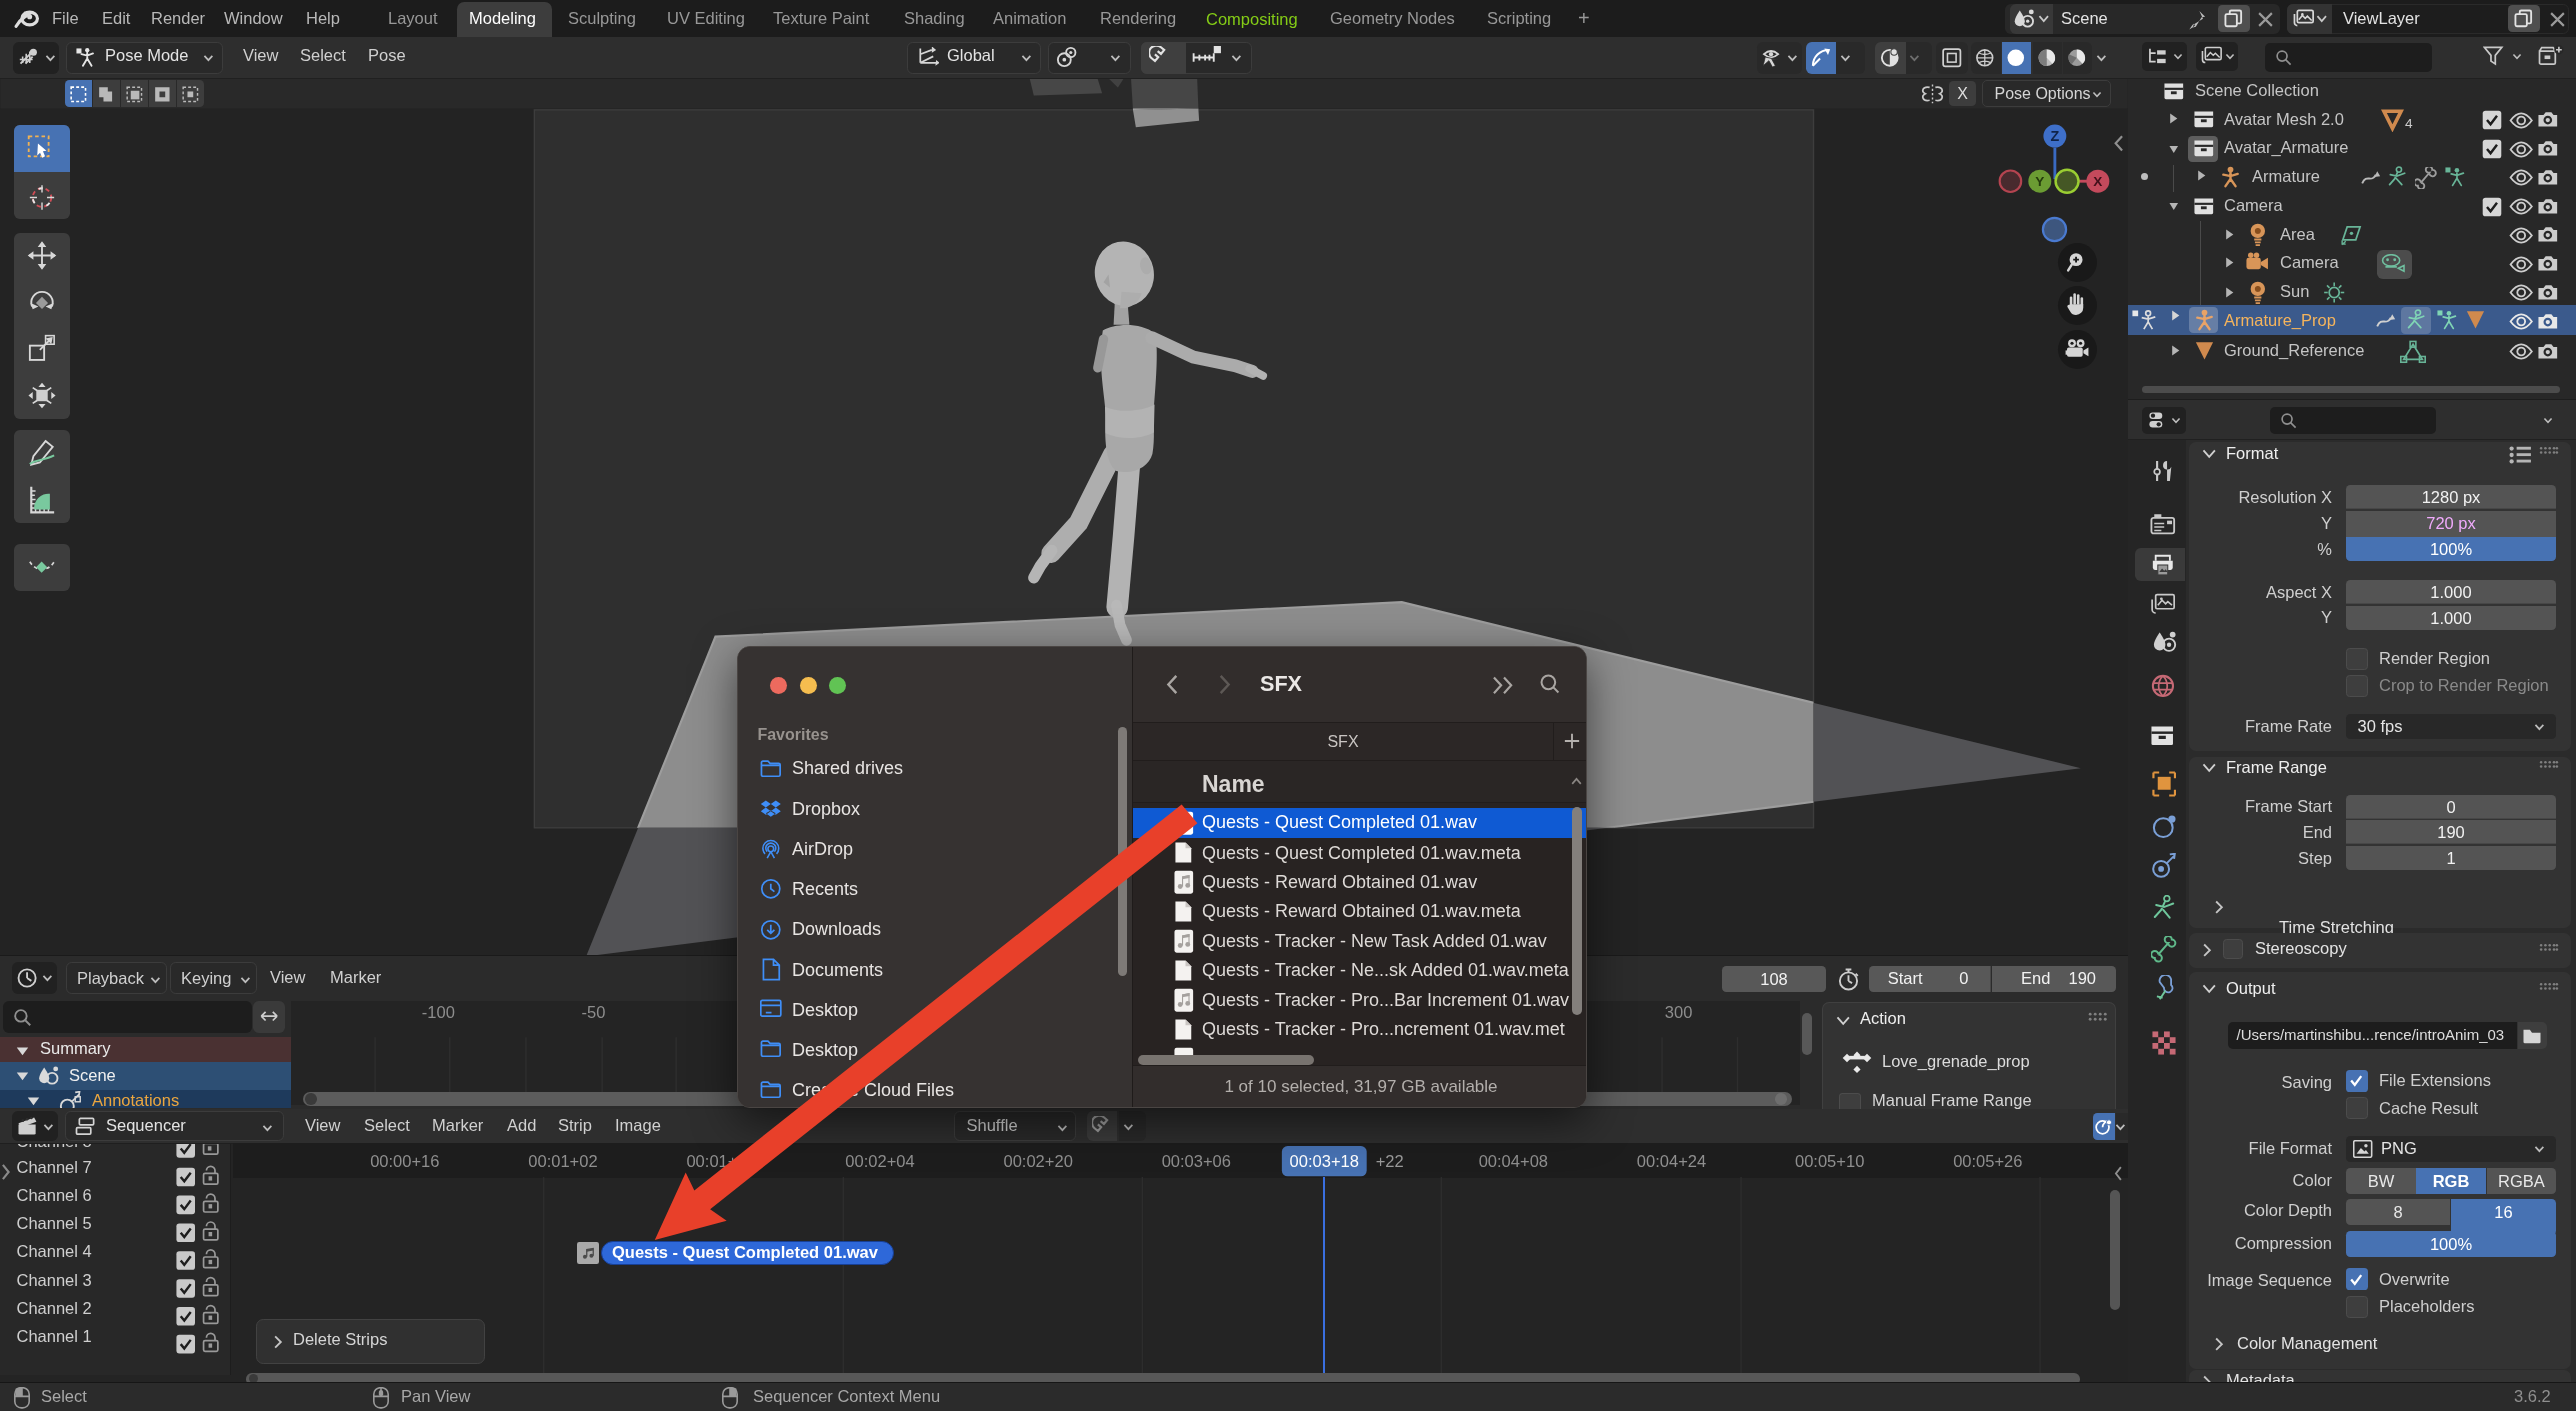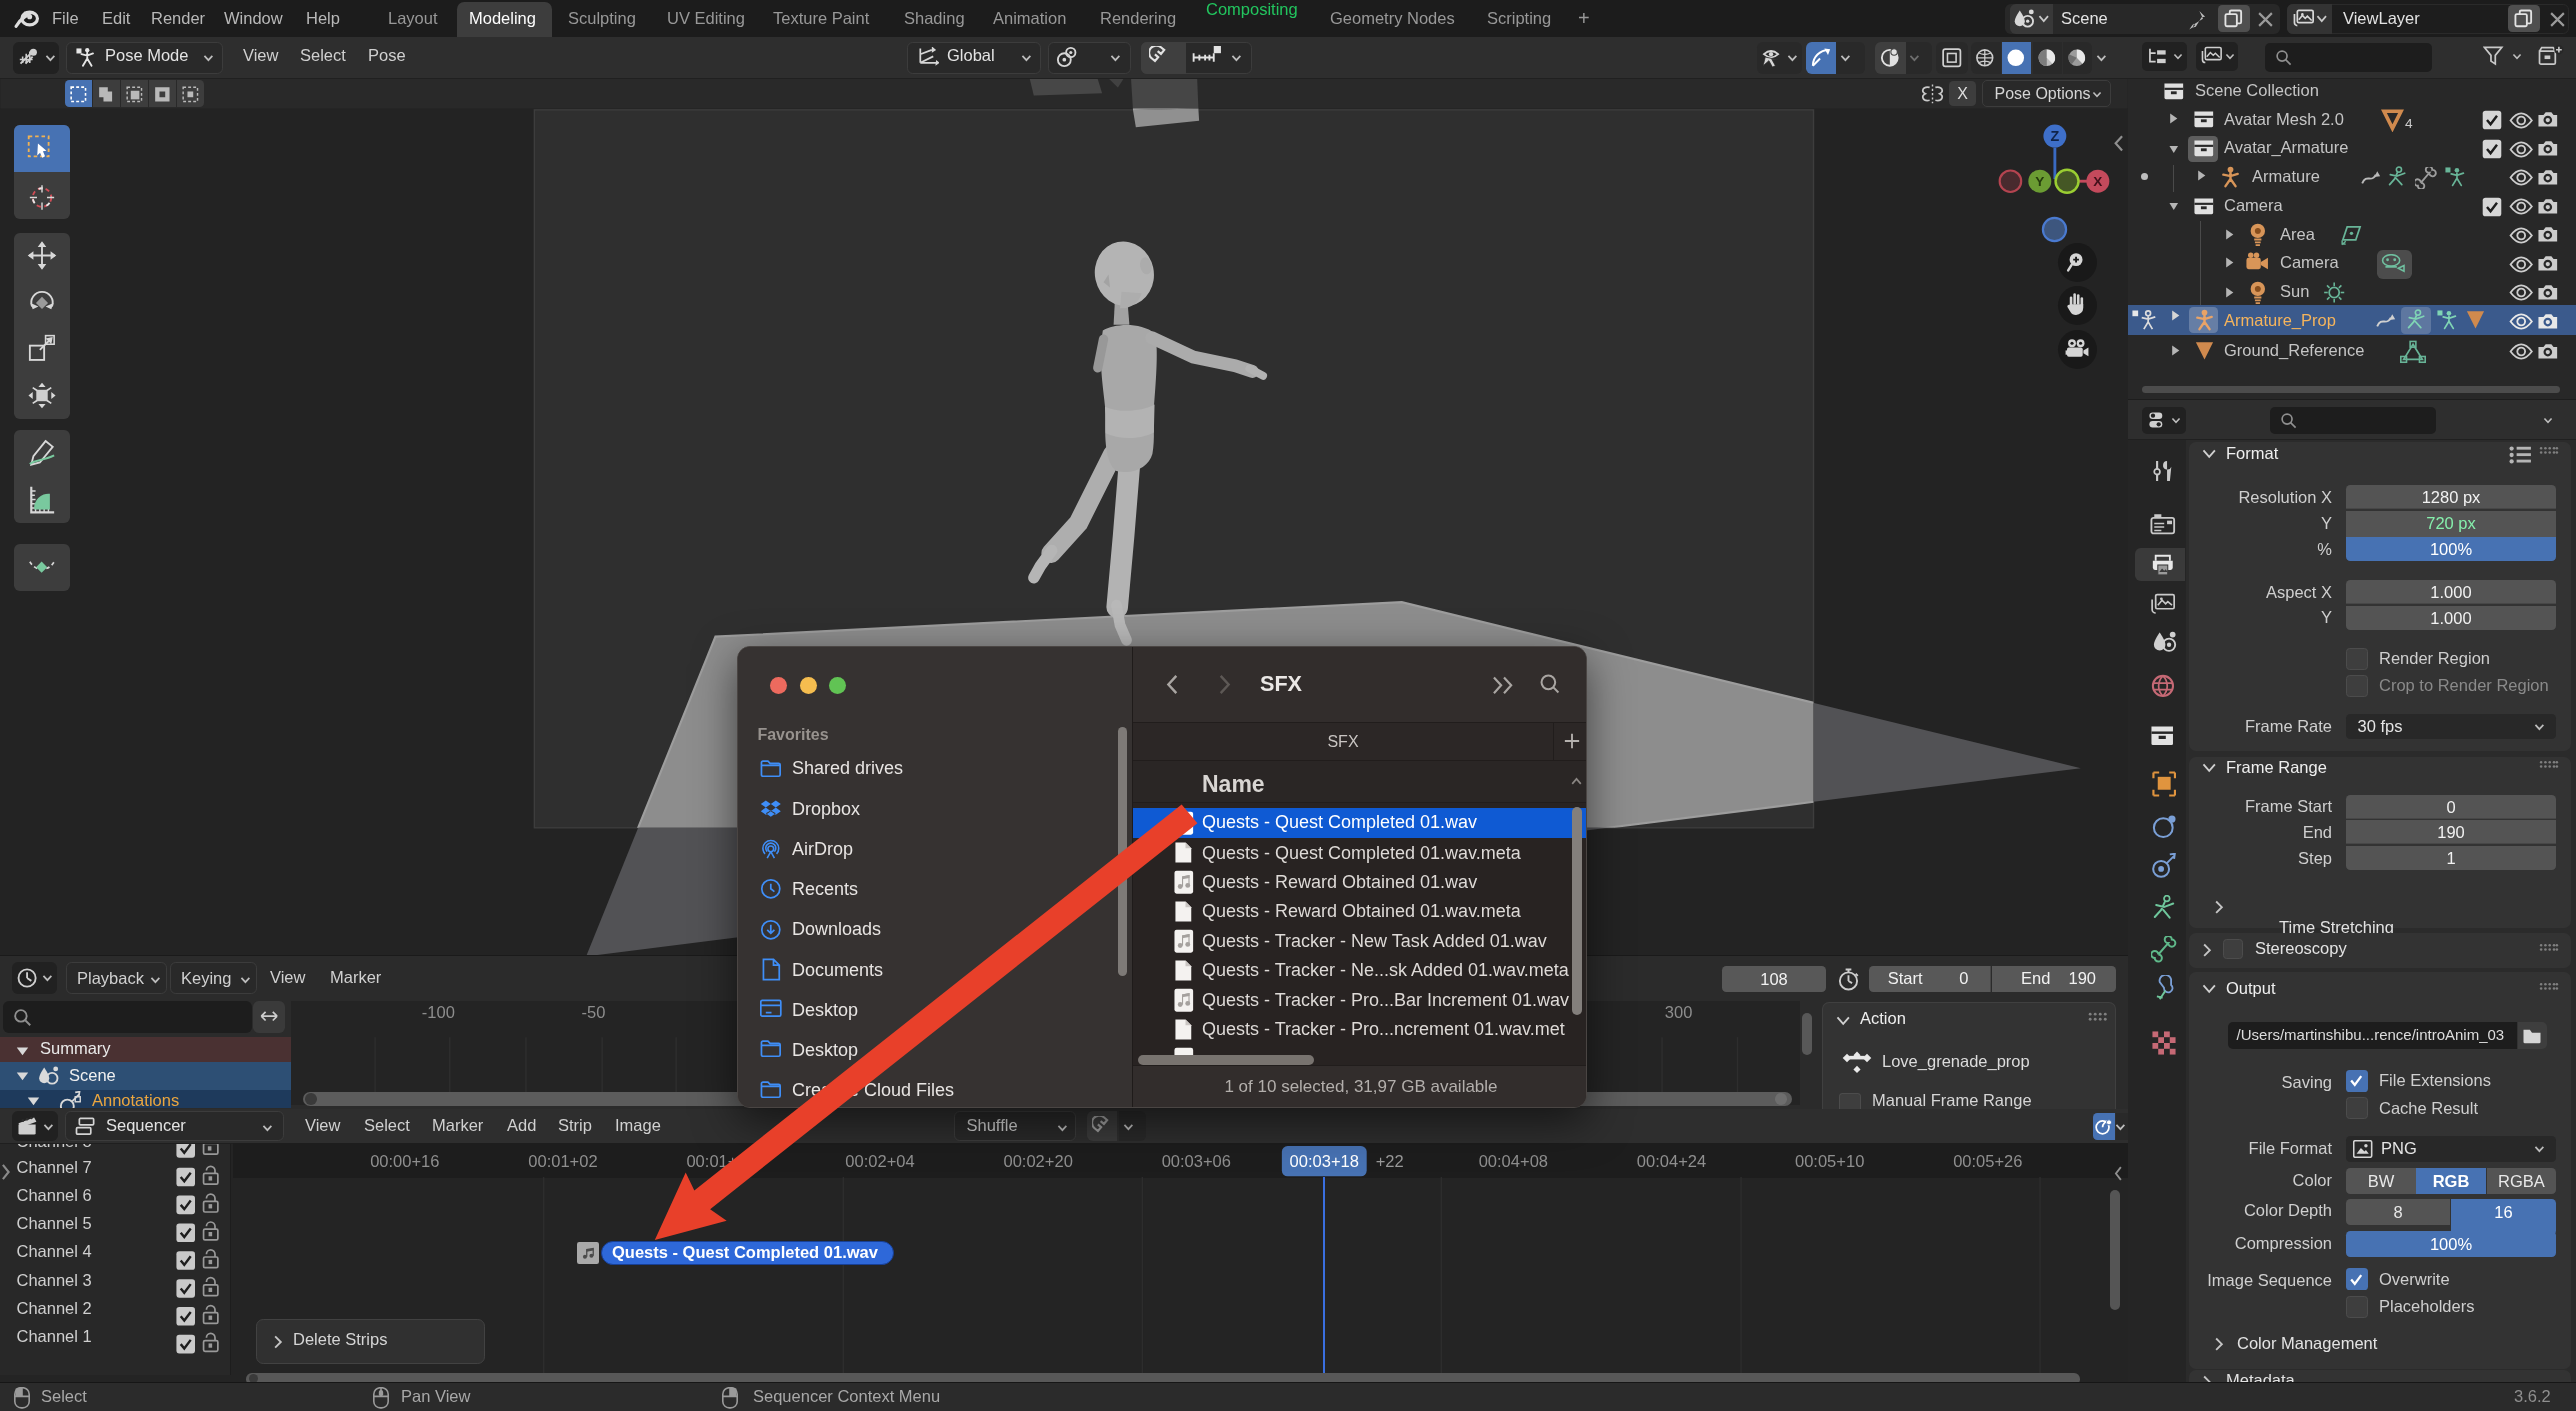--- a/index.html
+++ b/index.html
@@ -26,21 +26,21 @@
   <div class="abs" style="left:306px;top:8.6px;">Help</div>
   <div class="abs" style="left:388px;top:8.6px;color:#989898;">Layout</div>
   <div class="abs" style="left:457px;top:2.2px;width:95px;height:35px;background:#3d3d3d;border-radius:7.2px 7.2px 0 0;"></div>
   <div class="abs" style="left:469px;top:8.6px;color:#fdfdfd;">Modeling</div>
   <div class="abs" style="left:568px;top:8.6px;color:#989898;">Sculpting</div>
   <div class="abs" style="left:667px;top:8.6px;color:#989898;">UV Editing</div>
   <div class="abs" style="left:773px;top:8.6px;color:#989898;">Texture Paint</div>
   <div class="abs" style="left:904px;top:8.6px;color:#989898;">Shading</div>
   <div class="abs" style="left:993px;top:8.6px;color:#989898;">Animation</div>
   <div class="abs" style="left:1100px;top:8.6px;color:#989898;">Rendering</div>
-  <div class="abs" style="left:1206px;top:0;color:#22c55e;">Compositing</div>
+  <div class="abs" style="left:1206px;top:10px;color:#84cc16;">Compositing</div>
   <div class="abs" style="left:1330px;top:8.6px;color:#989898;">Geometry Nodes</div>
   <div class="abs" style="left:1487px;top:8.6px;color:#989898;">Scripting</div>
   <div class="abs" style="left:1578px;top:6.5px;color:#989898;font-size:20px;">+</div>
   
   <div class="abs" style="left:2005px;top:3.6px;width:275px;height:30px;background:#282828;border-radius:5.8px;"></div>
   <div class="abs" style="left:2010px;top:3.6px;width:43px;height:30px;background:#383838;border-radius:5.8px 0 0 5.8px;"></div>
   <svg class="abs" style="left:2014px;top:9.3px;" width="21.6" height="18.7" viewBox="0 0 30 26">
     <path d="M8 2 C8 2 1 12 1 17 a 7 7 0 0 0 14 0 C15 12 8 2 8 2 z" fill="#d8d8d8"></path>
     <circle cx="19" cy="17" r="7.5" fill="none" stroke="#d8d8d8" stroke-width="2.6"></circle>
     <circle cx="19" cy="17" r="2.3" fill="#d8d8d8"></circle>
@@ -1165,21 +1165,21 @@
           <circle cx="3" cy="9" r="1.8"></circle>
           <circle cx="9" cy="9" r="1.8"></circle>
           <circle cx="15" cy="9" r="1.8"></circle>
           <circle cx="21" cy="9" r="1.8"></circle>
           <circle cx="25" cy="9" r="1.8"></circle>
         </g>
       </svg>
   <div class="abs" style="left:81px;top:88px;width:123px;text-align:right;">Resolution X</div>
   <div class="abs" style="left:218px;top:85px;width:210px;height:24.4px;background:#545454;border-radius:4.3px 4.3px 0 0;border-bottom:0.7px solid #474747;text-align:center;line-height:24.4px;color:#f2f2f2;">1280 px</div>
   <div class="abs" style="left:81px;top:114px;width:123px;text-align:right;">Y</div>
-  <div class="abs" style="left:218px;top:111px;width:210px;height:35px;background:#545454;border-bottom:0.7px solid #474747;text-align:center;line-height:24.4px;color:#86efac;">720 px</div>
+  <div class="abs" style="left:218px;top:111px;width:210px;height:35px;background:#545454;border-bottom:0.7px solid #474747;text-align:center;line-height:24.4px;color:#f0abfc;">720 px</div>
   <div class="abs" style="left:81px;top:140px;width:123px;text-align:right;">%</div>
   <div class="abs" style="left:218px;top:137px;width:210px;height:24.4px;background:#4772b3;border-radius:0 0 4.3px 4.3px;text-align:center;line-height:24.4px;color:#ffffff;">100%</div>
   <div class="abs" style="left:81px;top:183px;width:123px;text-align:right;">Aspect X</div>
   <div class="abs" style="left:218px;top:180px;width:210px;height:24.4px;background:#545454;border-radius:4.3px 4.3px 0 0;border-bottom:0.7px solid #474747;text-align:center;line-height:24.4px;color:#f2f2f2;">1.000</div>
   <div class="abs" style="left:81px;top:208px;width:123px;text-align:right;">Y</div>
   <div class="abs" style="left:218px;top:206px;width:210px;height:24.4px;background:#545454;border-radius:0 0 4.3px 4.3px;text-align:center;line-height:24.4px;color:#f2f2f2;">1.000</div>
   <div class="abs" style="left:218px;top:248px;width:21.6px;height:21.6px;background:#3e3e3e;border:0.7px solid #4c4c4c;border-radius:3.6px;"></div>
   <span class="abs" style="left:251px;top:249px;">Render Region</span>
   <div class="abs" style="left:218px;top:275px;width:21.6px;height:21.6px;background:#3e3e3e;border:0.7px solid #4c4c4c;border-radius:3.6px;"></div>
   <span class="abs" style="left:251px;top:276px;color:#8a8a8a;">Crop to Render Region</span>

